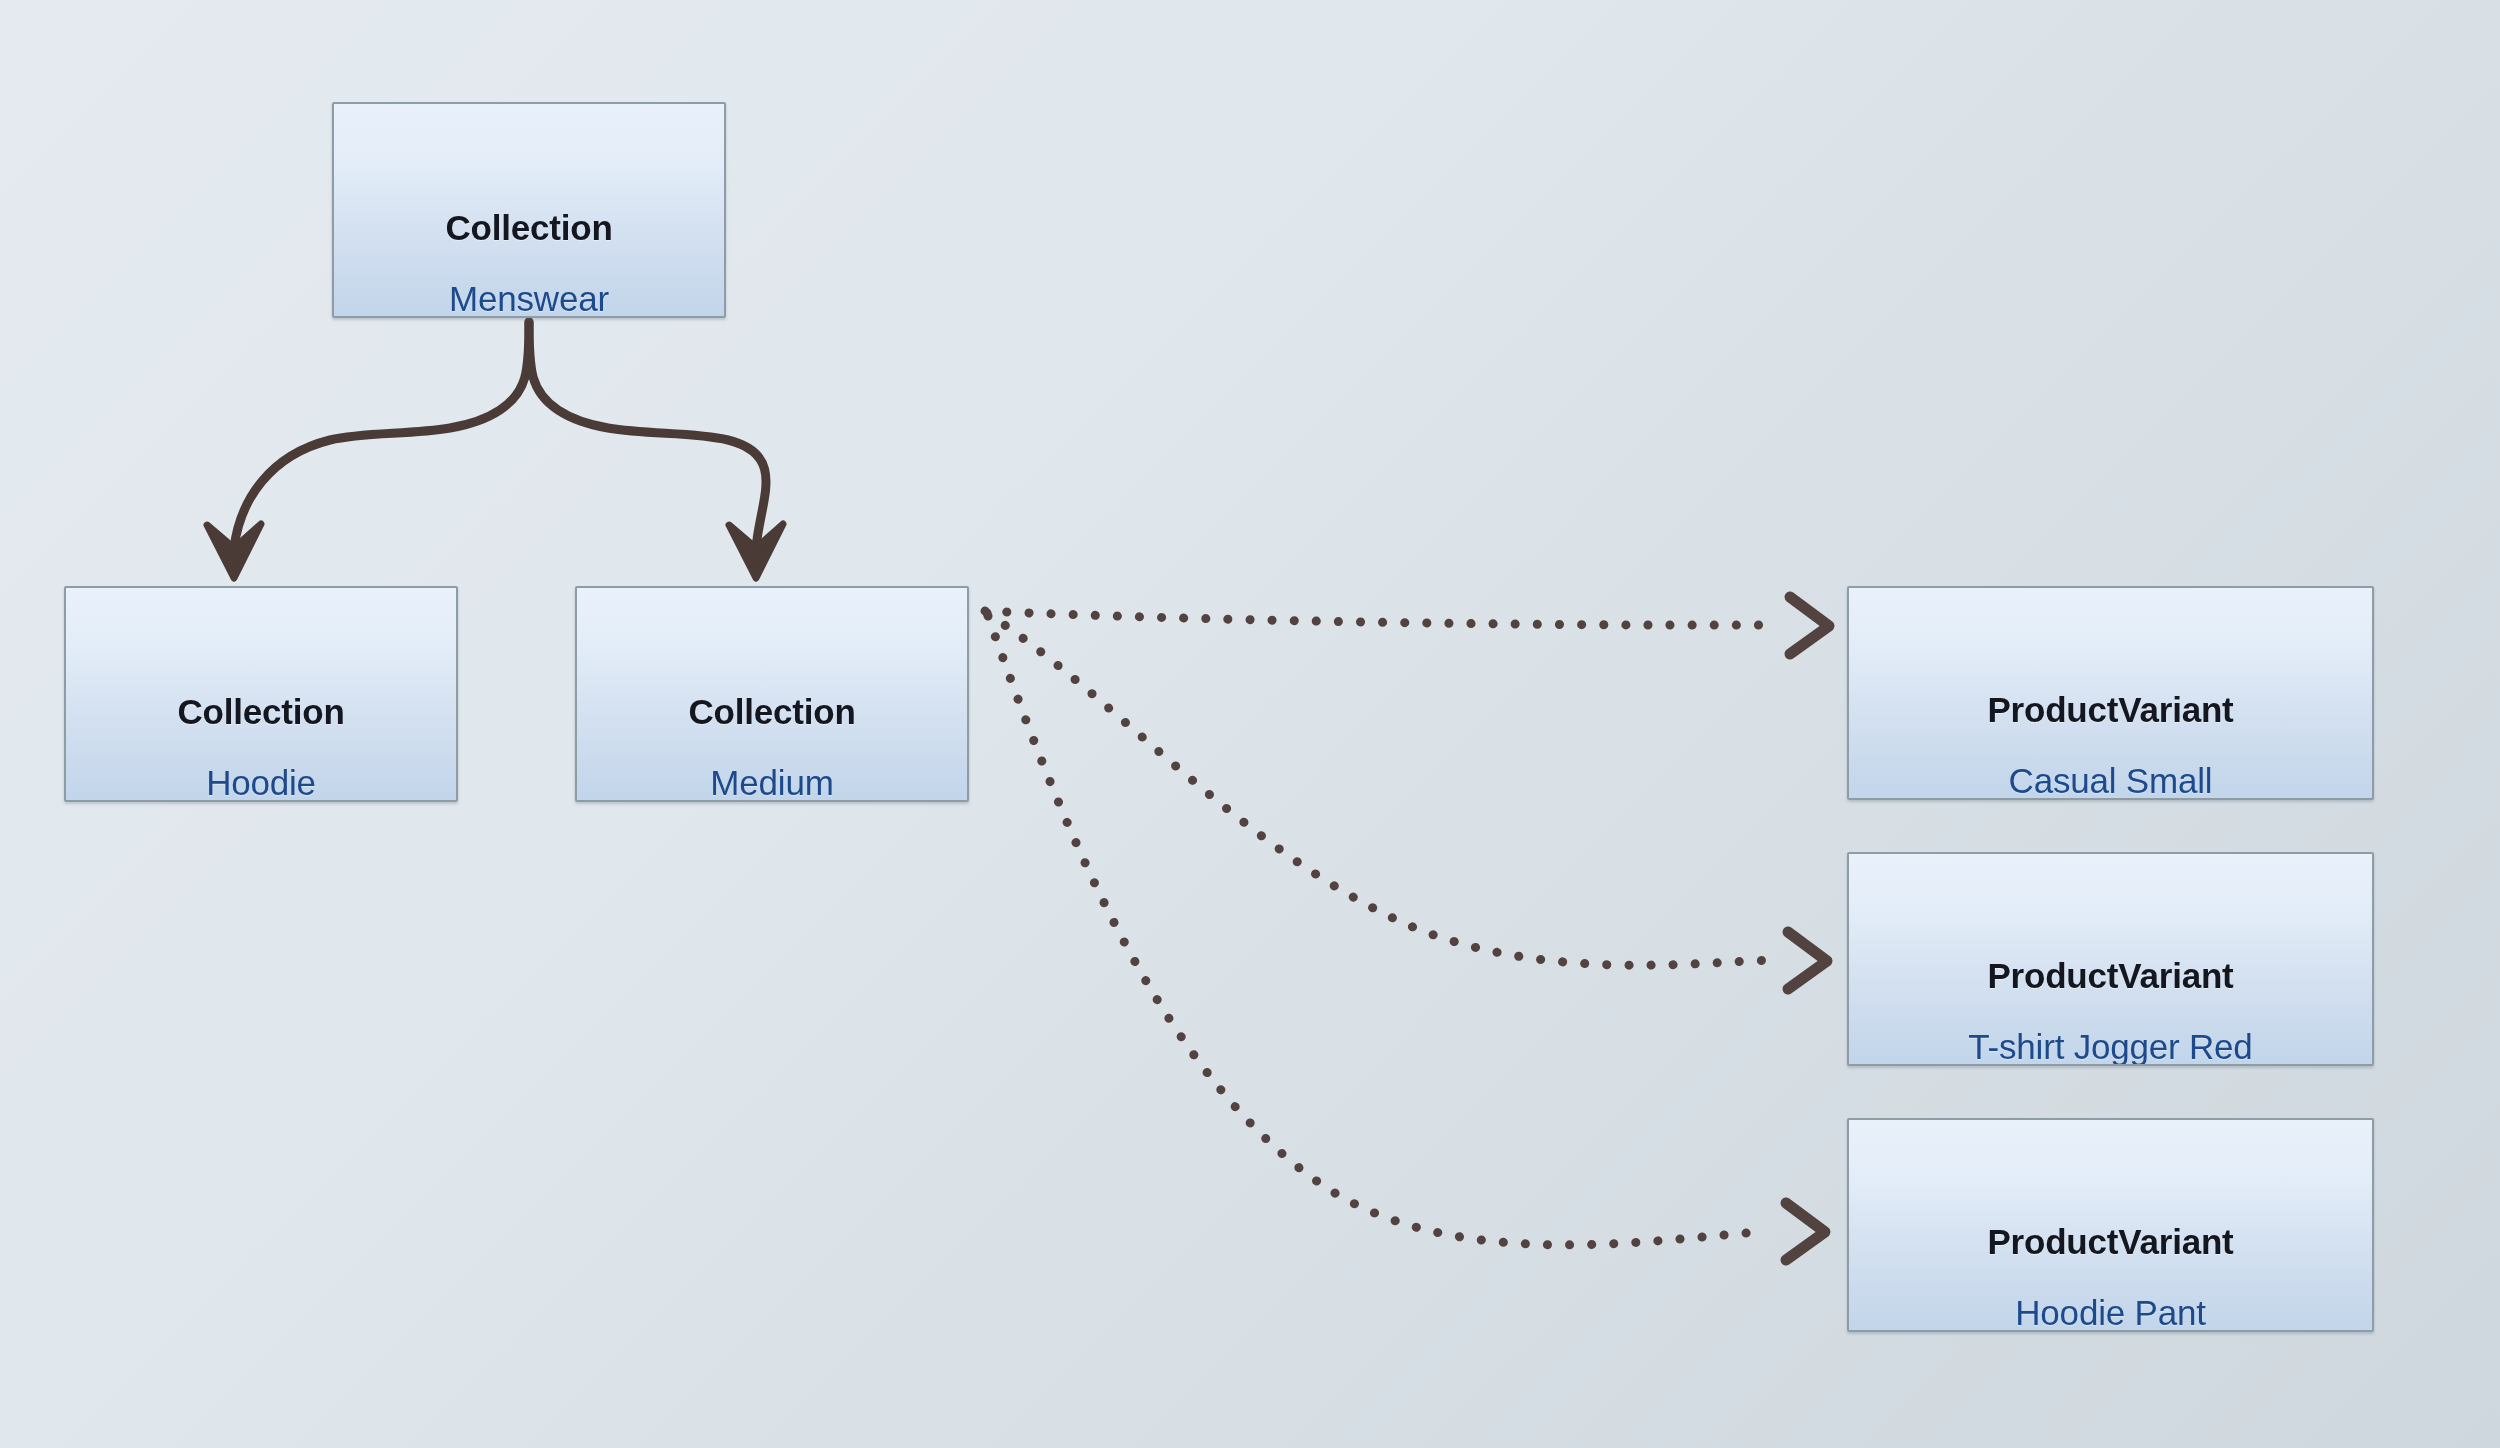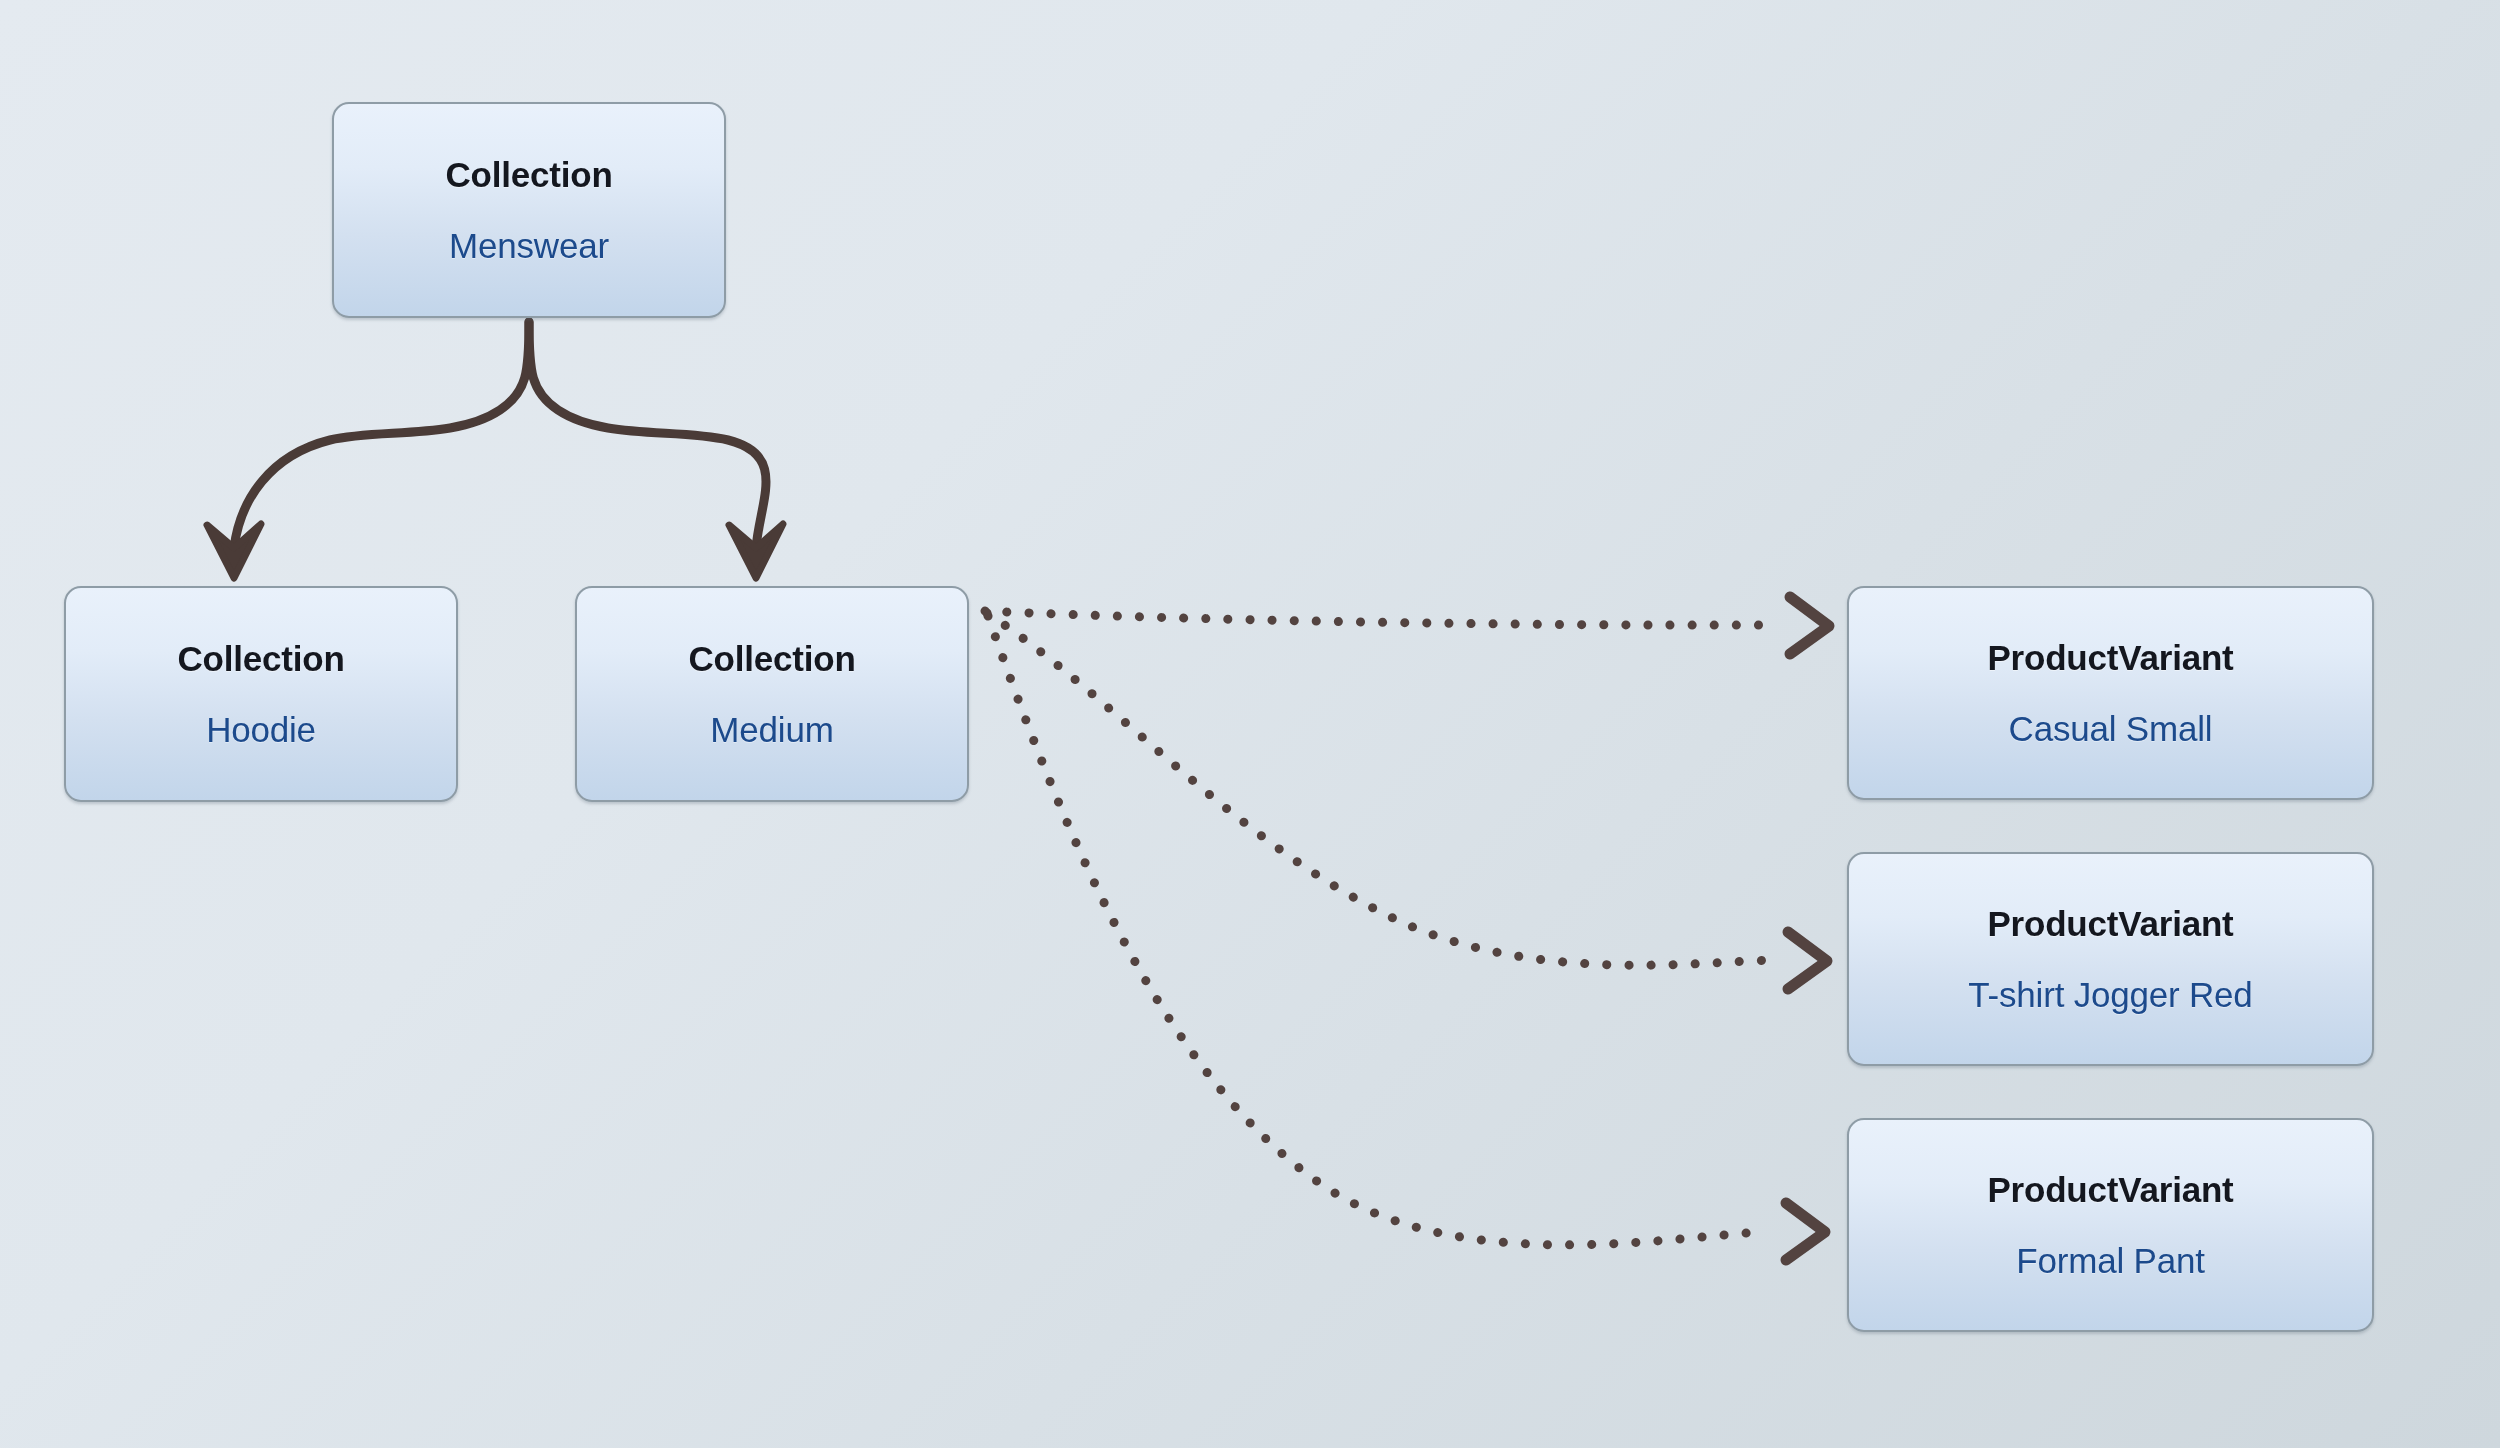--- a/index.html
+++ b/index.html
@@ -26,27 +26,27 @@
     width: 2500px;
     height: 1448px;
     pointer-events: none;
   }
 
   
   .node {
     position: absolute;
     box-sizing: border-box;
     border: 2px solid #8e9ca6;
-    border-radius: 17px;
+    border-radius: 2px;
     background: linear-gradient(to bottom, #e9f1fb 0%, #e2ecf8 30%, #d3e0f0 62%, #c2d5ea 100%);
     box-shadow: 0 2px 3px rgba(90,105,120,0.28);
     display: flex;
     flex-direction: column;
     align-items: center;
-    justify-content: center;
+    justify-content: flex-end;
     overflow: hidden;
   }
   .node .type-label {
     font-size: 35px;
     font-weight: bold;
     color: #14171f;
     letter-spacing: -0.2px;
     line-height: 1;
     text-align: center;
     text-shadow: 0 1px 0 rgba(255,255,255,0.45);
@@ -136,16 +136,16 @@
     <div class="name-label">Casual Small</div>
   </div>
 
   <div class="node" id="node-tshirt">
     <div class="type-label">ProductVariant</div>
     <div class="name-label">T-shirt Jogger Red</div>
   </div>
 
   <div class="node" id="node-jogger">
     <div class="type-label">ProductVariant</div>
-    <div class="name-label">Formal Pant</div>
+    <div class="name-label">Hoodie Pant</div>
   </div>
 
 </div>
 
 </body></html>

